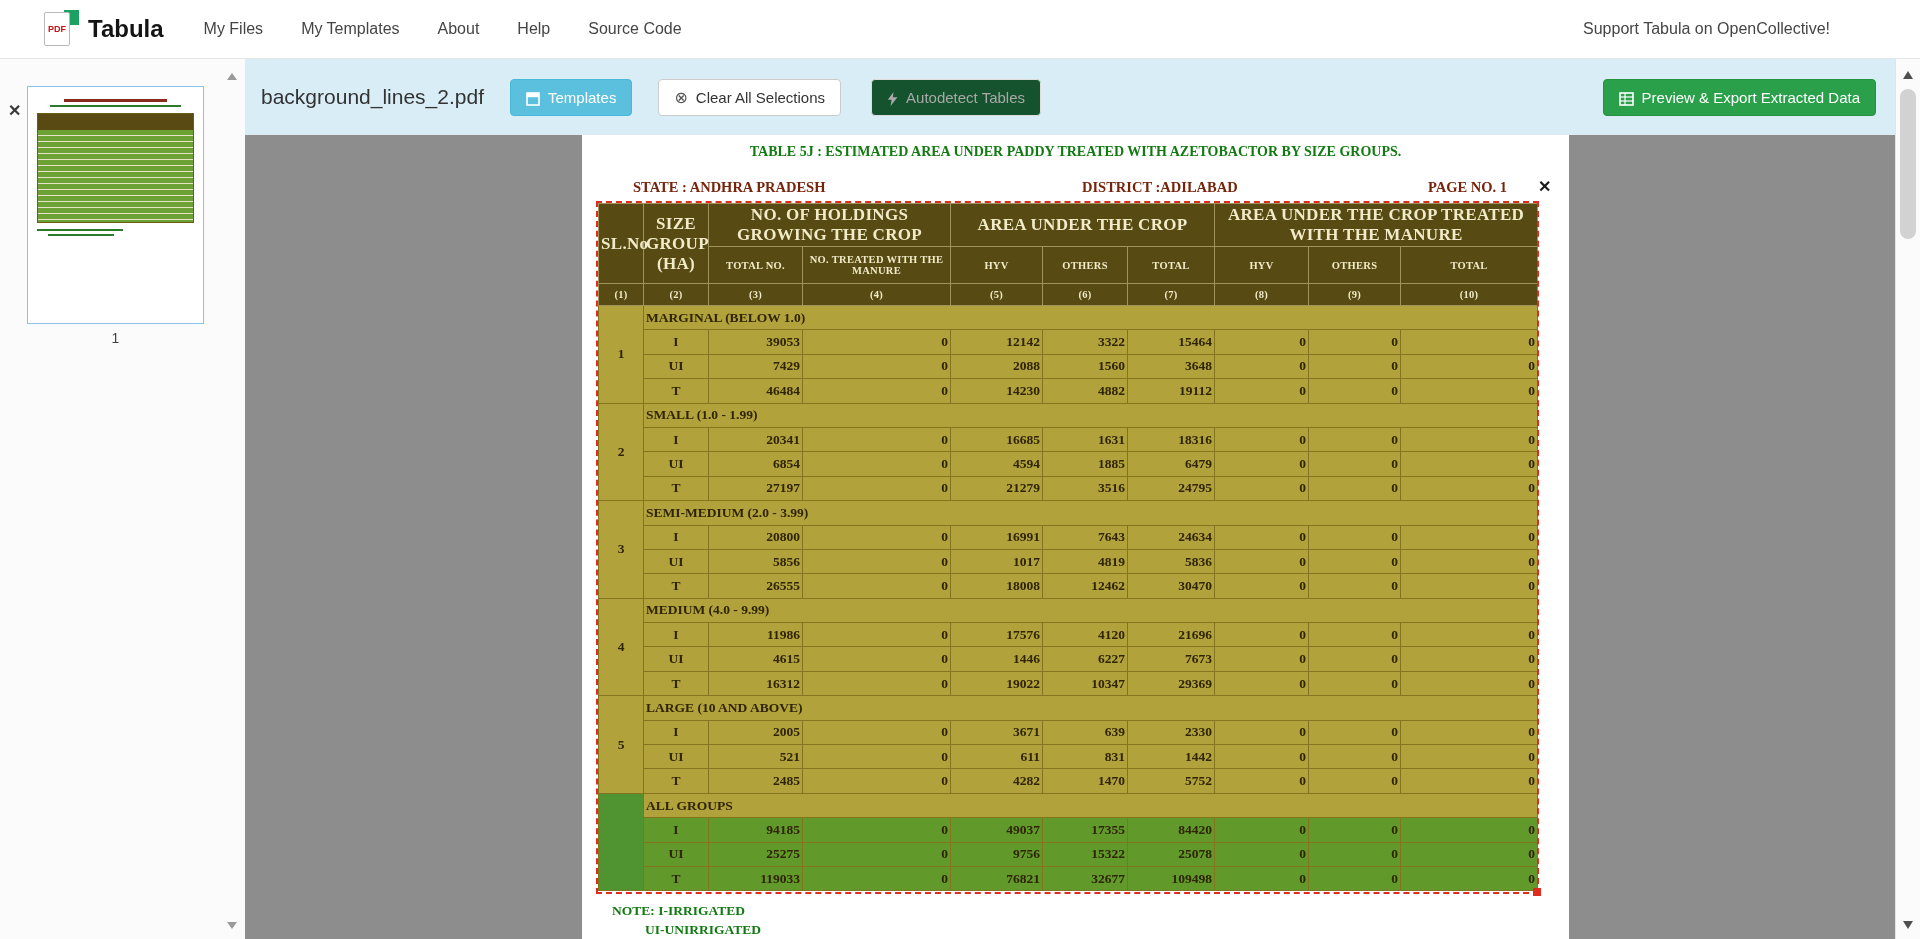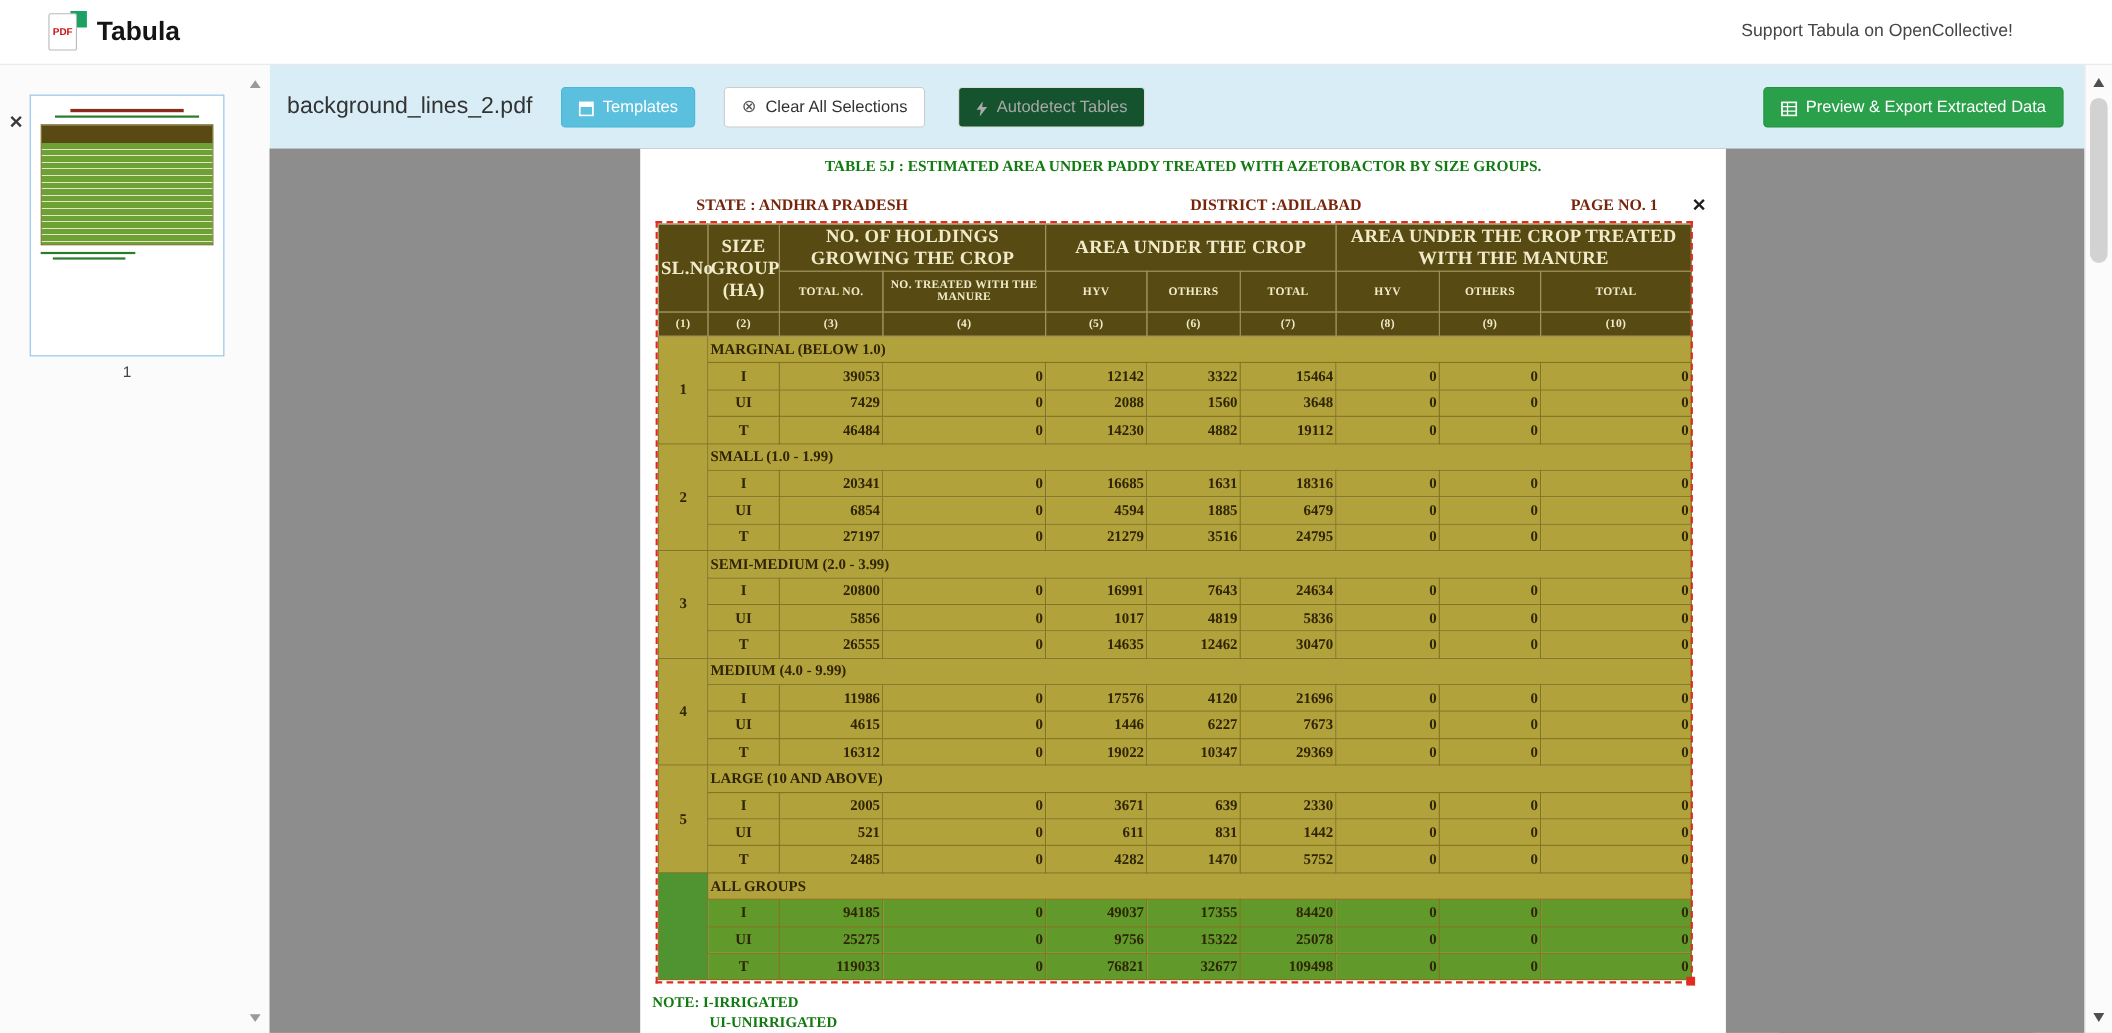--- a/index.html
+++ b/index.html
@@ -94,21 +94,21 @@
   td.num { text-align:right; padding-right:10px; }
 
   
   .selection { position:absolute; left:14px; top:66px; width:943px; height:693px;
                border:2px dashed #e02b20; z-index:5; cursor:move; background:transparent; }
   .sel-handle { position:absolute; right:-4px; bottom:-4px; width:8px; height:8px;
                 background:#e02b20; cursor:nwse-resize; }
 
   .note { position:absolute; font-family:"Liberation Serif", serif; font-weight:bold;
           font-size:13.5px; color:#117a11; }
-  .note-1 { left:11px; top:768px; }
+  .note-1 { left:30px; top:768px; }
   .note-2 { left:63px; top:787px; }
 
   
   .scrollbar { position:absolute; right:0; top:0; width:25px; height:880px; background:#fbfbfb;
                border-left:1px solid #e4e4e4; z-index:10; }
   .scroll-up, .scroll-down { position:absolute; left:7px; width:0; height:0;
       border-left:5px solid transparent; border-right:5px solid transparent; cursor:pointer; }
   .scroll-up { top:12px; border-bottom:8px solid #4f4f4f; }
   .scroll-down { bottom:10px; border-top:8px solid #4f4f4f; }
   .scroll-thumb { position:absolute; left:4px; top:30px; width:16px; height:150px;
@@ -118,20 +118,27 @@
 </style>
 </head>
 <body>
 
 <div class="navbar">
   <span class="logo">
     <span class="logo-square"></span>
     <span class="logo-page">PDF</span>
   </span>
   <span class="brand">Tabula</span>
+  <span class="nav-items">
+    <span class="nav-item">My Files</span>
+    <span class="nav-item">My Templates</span>
+    <span class="nav-item">About</span>
+    <span class="nav-item">Help</span>
+    <span class="nav-item">Source Code</span>
+  </span>
   <span class="support">Support Tabula on OpenCollective!</span>
 </div>
 
 <div class="content">
 
   <div class="sidebar">
     <span class="sb-arrow-up"></span>
     <span class="sb-close">✕</span>
     <div class="thumb-card">
       <div class="mini-title-1"></div>
@@ -330,21 +337,21 @@
                   <td class="num">4819</td>
                   <td class="num">5836</td>
                   <td class="num">0</td>
                   <td class="num">0</td>
                   <td class="num">0</td>
                 </tr>
                 <tr class="data-row">
                   <td class="row-label">T</td>
                   <td class="num">26555</td>
                   <td class="num">0</td>
-                  <td class="num">14635</td>
+                  <td class="num">18008</td>
                   <td class="num">12462</td>
                   <td class="num">30470</td>
                   <td class="num">0</td>
                   <td class="num">0</td>
                   <td class="num">0</td>
                 </tr>
                 <tr class="band-row">
                   <td class="sl-cell" rowspan="4">4</td>
                   <td class="band-cell" colspan="9">MEDIUM (4.0 - 9.99)</td>
                 </tr>

